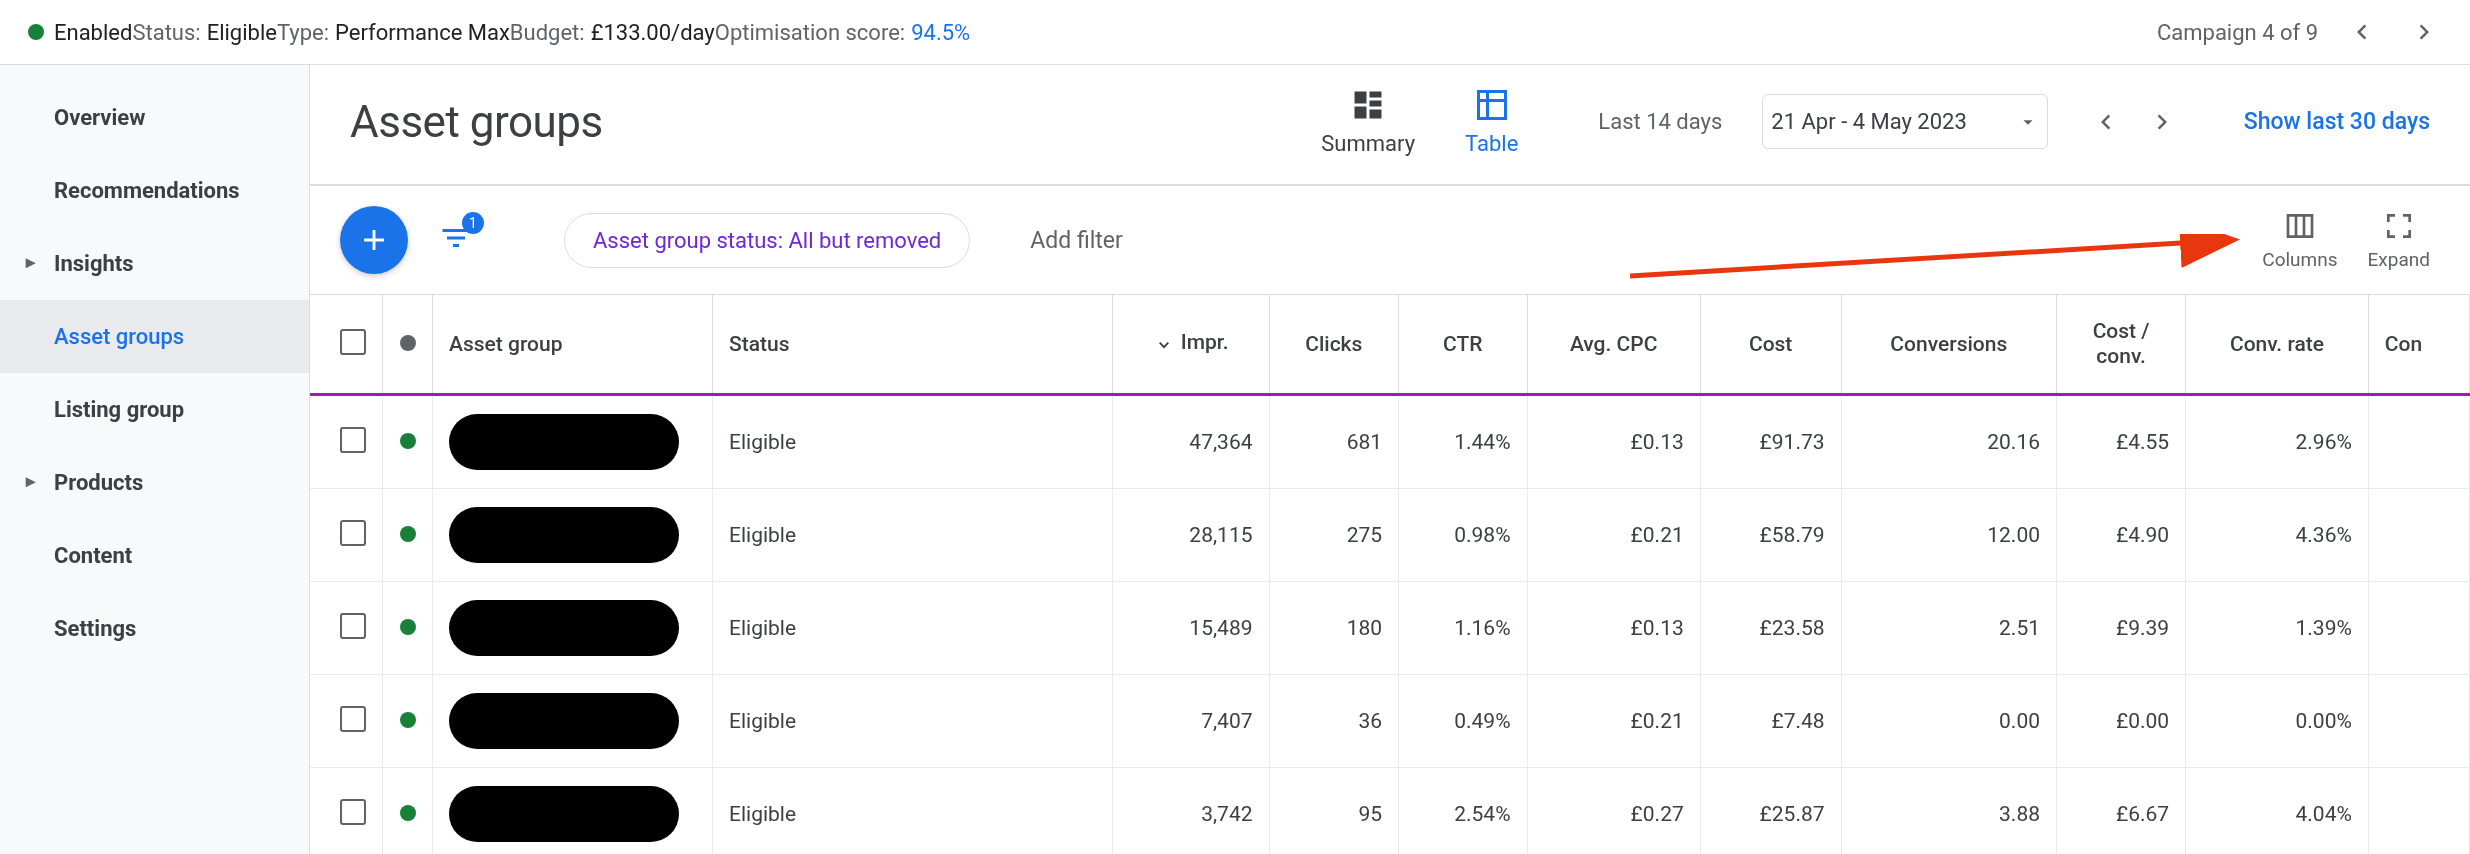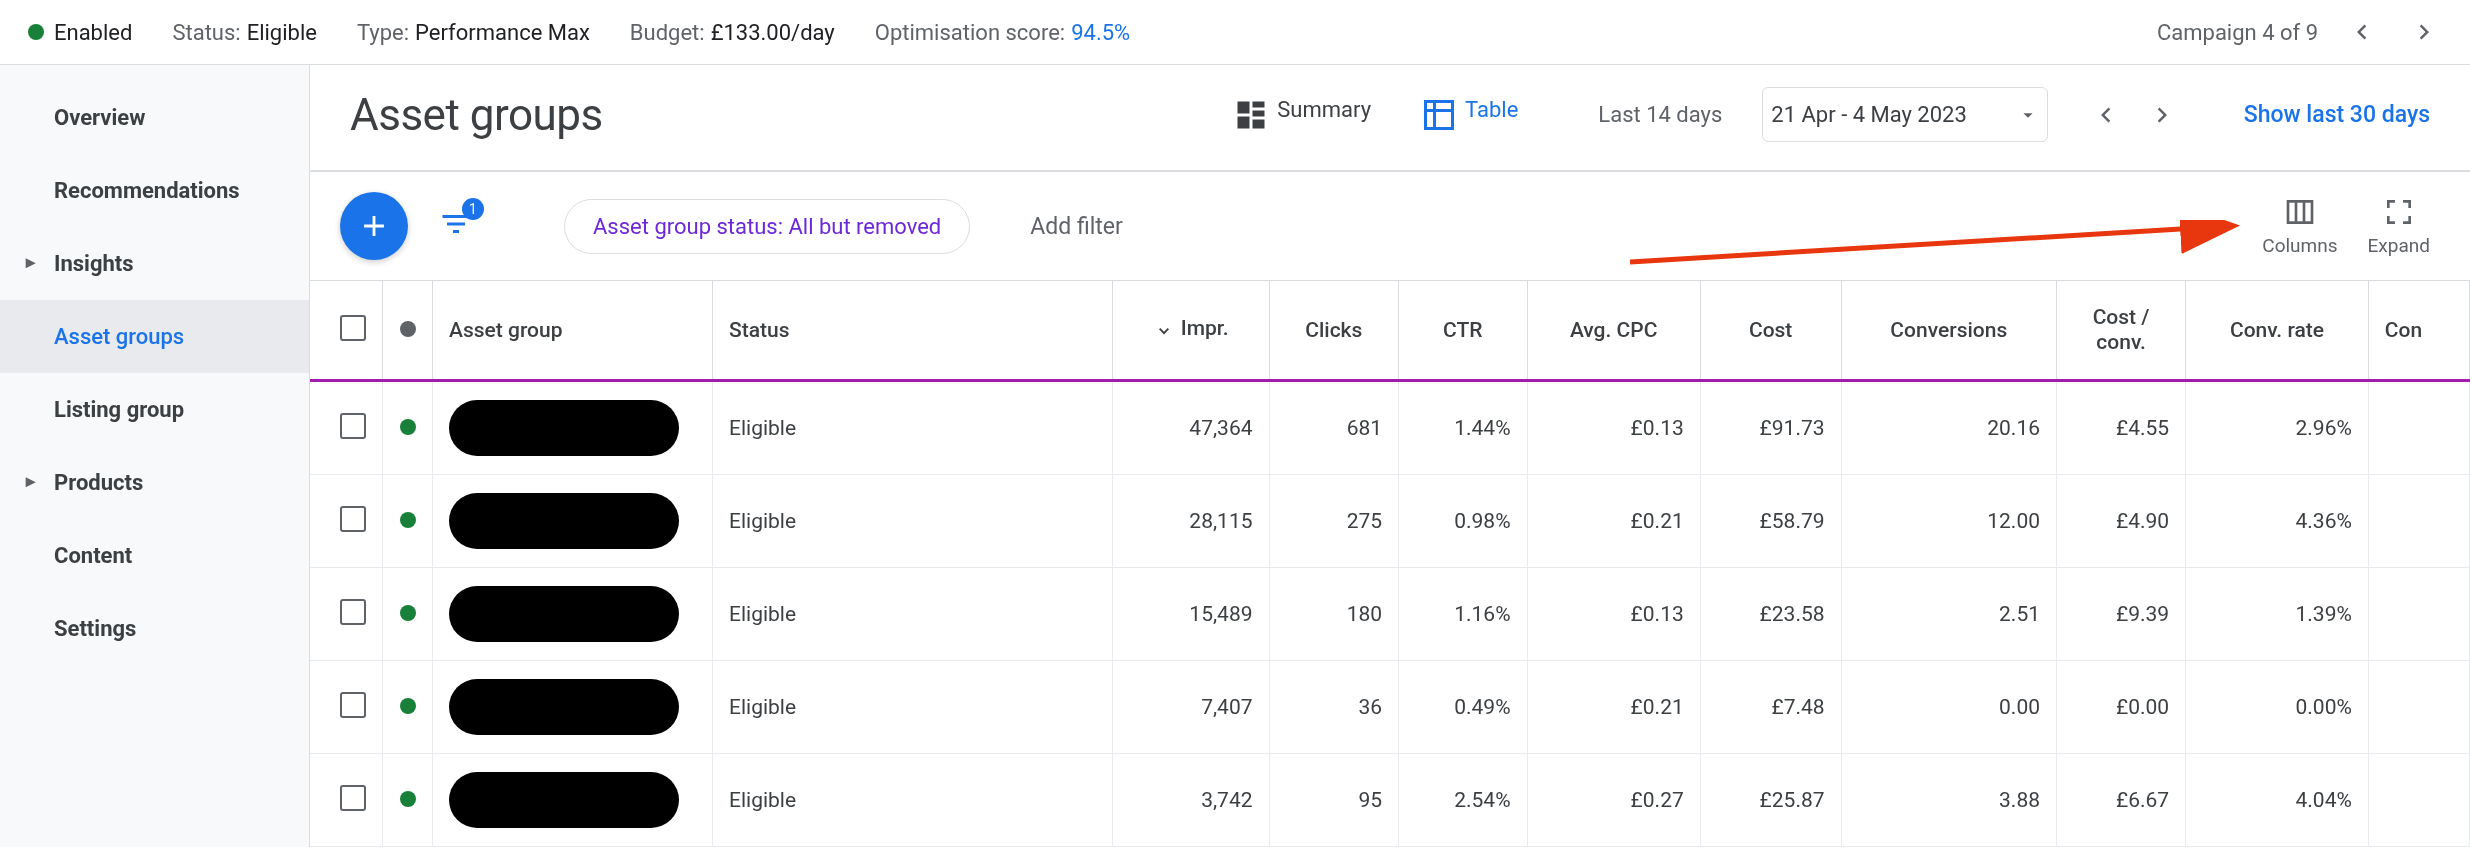--- a/index.html
+++ b/index.html
@@ -14,21 +14,20 @@
       font-size: 22px;
       overflow-x: hidden;
     }
     
     
     .top-bar {
       display: flex;
       align-items: center;
       padding: 14px 28px;
       border-bottom: 1.5px solid #dadce0;
-      gap: 40px;
       white-space: nowrap;
     }
     .status-dot {
       width: 16px;
       height: 16px;
       border-radius: 50%;
       background: #188038;
       display: inline-block;
       margin-right: 10px;
       vertical-align: middle;
@@ -121,20 +120,22 @@
       color: #3c4043;
       letter-spacing: -0.5px;
     }
     .view-tabs {
       display: flex;
       gap: 50px;
       margin-left: auto;
     }
     .view-tab {
       display: flex;
+      flex-direction: column;
+      align-items: center;
       gap: 8px;
       cursor: pointer;
       font-size: 22px;
       color: #3c4043;
     }
     .view-tab.active { color: #1a73e8; }
     .view-tab svg { width: 36px; height: 36px; }
     
     .date-label {
       color: #5f6368;

